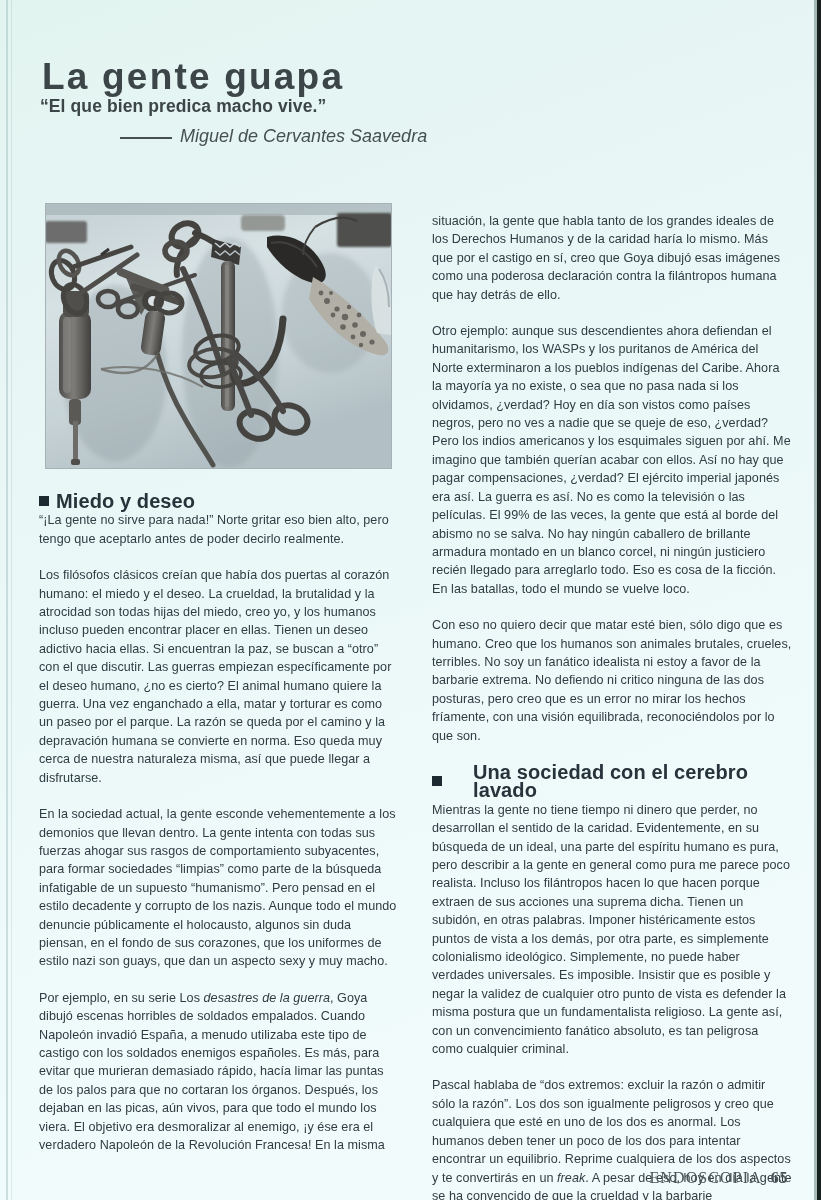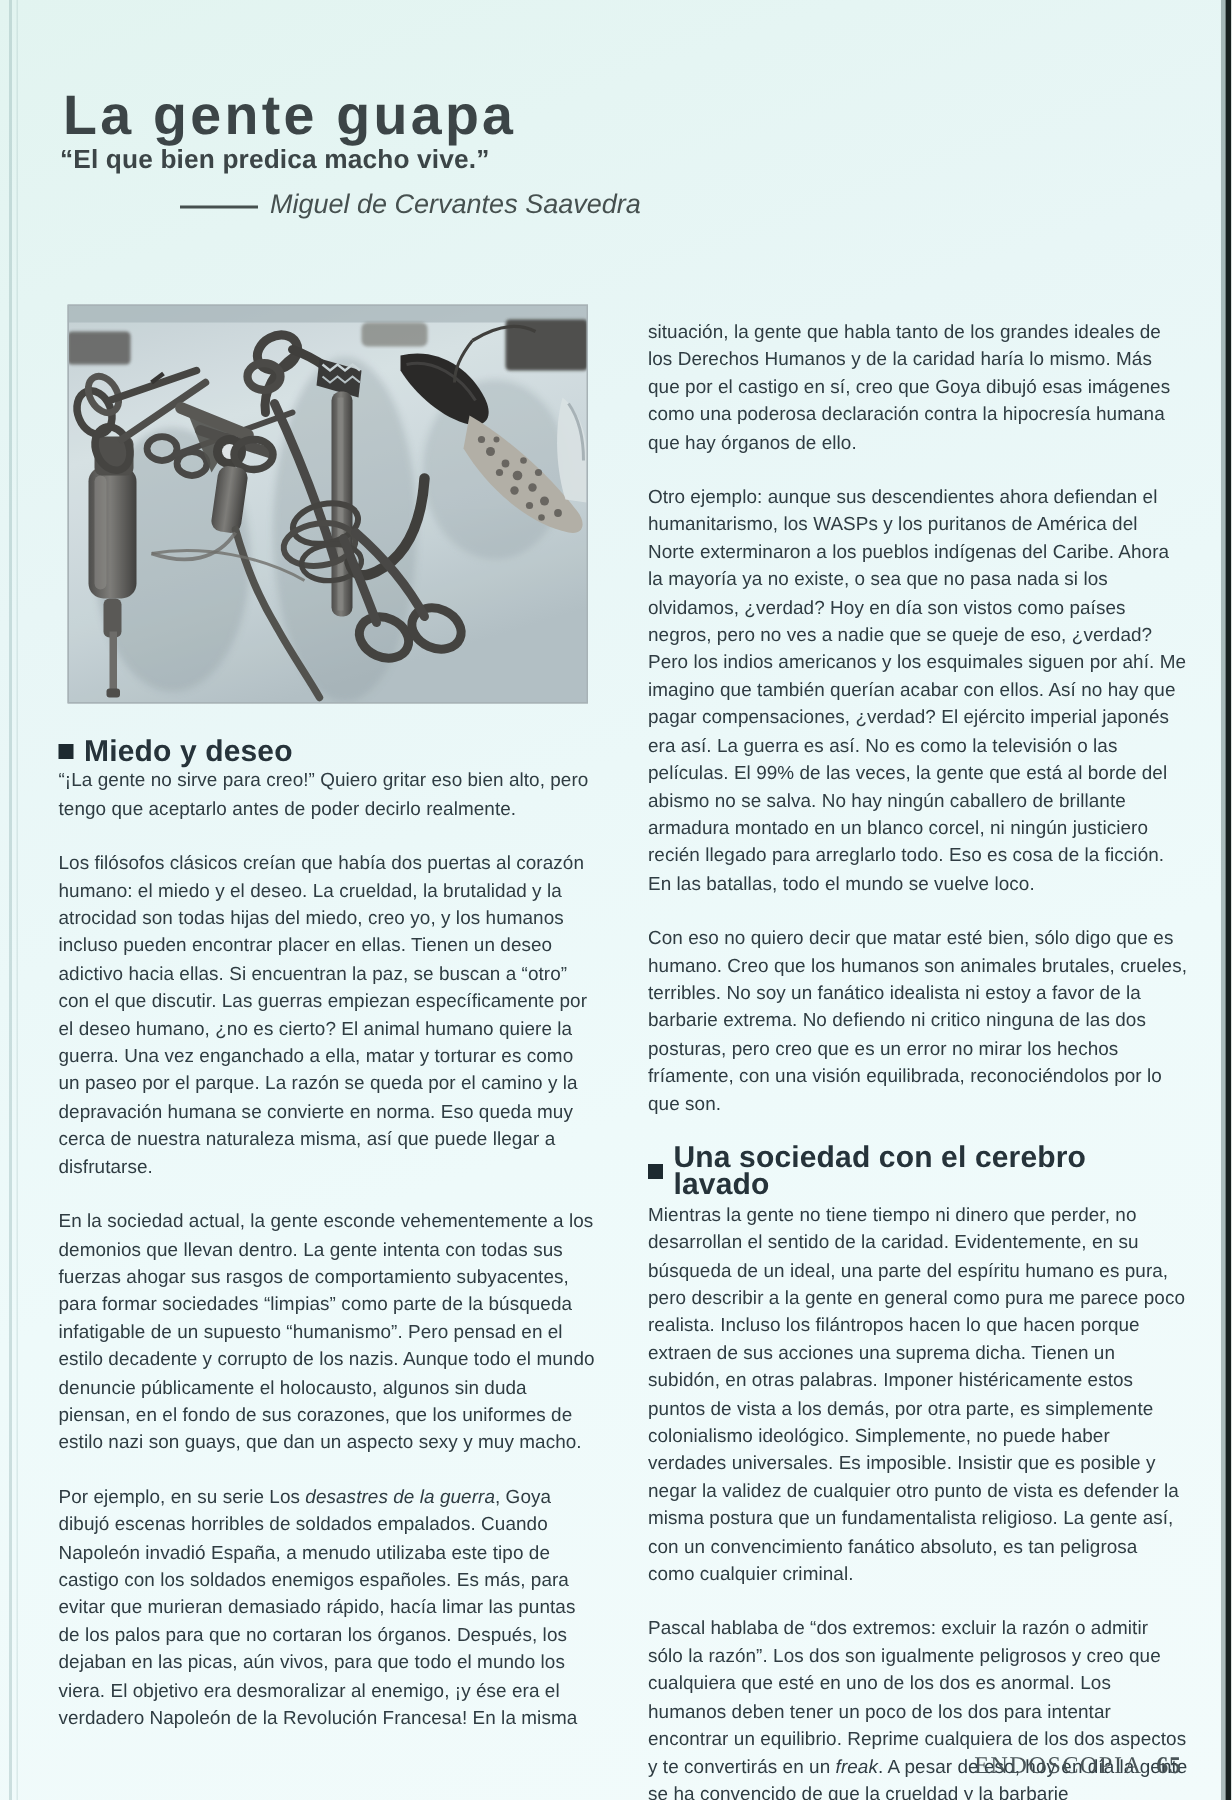--- a/index.html
+++ b/index.html
@@ -136,21 +136,21 @@
     letter-spacing: 0.1px;
   }
   .section-head .bullet {
     display: inline-block;
     width: 10px;
     height: 10px;
     background: #1d2a30;
     margin-right: 7px;
     flex: 0 0 auto;
   }
-  .section-head.spaced { margin-top: 3px; }
+  .section-head.spaced { margin-top: 3px; gap: 24px; }
 
   .col em { }
 
   
   .footer {
     position: absolute;
     right: 33px;
     bottom: 13px;
     font-size: 16px;
     color: #4a5558;
@@ -310,32 +310,32 @@
       </svg>
     </div>
 
     <div class="col col-left">
 
       <div class="section-head">
         <span class="bullet"></span>
         <span>Miedo y deseo</span>
       </div>
 
-      <p>“¡La gente no sirve para creo!” Quiero gritar eso bien alto, pero tengo que aceptarlo antes de poder decirlo realmente.</p>
+      <p>“¡La gente no sirve para nada!” Norte gritar eso bien alto, pero tengo que aceptarlo antes de poder decirlo realmente.</p>
 
       <p>Los filósofos clásicos creían que había dos puertas al corazón humano: el miedo y el deseo. La crueldad, la brutalidad y la atrocidad son todas hijas del miedo, creo yo, y los humanos incluso pueden encontrar placer en ellas. Tienen un deseo adictivo hacia ellas. Si encuentran la paz, se buscan a “otro” con el que discutir. Las guerras empiezan específicamente por el deseo humano, ¿no es cierto? El animal humano quiere la guerra. Una vez enganchado a ella, matar y torturar es como un paseo por el parque. La razón se queda por el camino y la depravación humana se convierte en norma. Eso queda muy cerca de nuestra naturaleza misma, así que puede llegar a disfrutarse.</p>
 
       <p>En la sociedad actual, la gente esconde vehementemente a los demonios que llevan dentro. La gente intenta con todas sus fuerzas ahogar sus rasgos de comportamiento subyacentes, para formar sociedades “limpias” como parte de la búsqueda infatigable de un supuesto “humanismo”. Pero pensad en el estilo decadente y corrupto de los nazis. Aunque todo el mundo denuncie públicamente el holocausto, algunos sin duda piensan, en el fondo de sus corazones, que los uniformes de estilo nazi son guays, que dan un aspecto sexy y muy macho.</p>
 
       <p><span>Por ejemplo, en su serie Los </span><em>desastres de la guerra</em><span>, Goya dibujó escenas horribles de soldados empalados. Cuando Napoleón invadió España, a menudo utilizaba este tipo de castigo con los soldados enemigos españoles. Es más, para evitar que murieran demasiado rápido, hacía limar las puntas de los palos para que no cortaran los órganos. Después, los dejaban en las picas, aún vivos, para que todo el mundo los viera. El objetivo era desmoralizar al enemigo, ¡y ése era el verdadero Napoleón de la Revolución Francesa! En la misma</span></p>
     </div>
 
     <div class="col col-right">
 
-      <p>situación, la gente que habla tanto de los grandes ideales de los Derechos Humanos y de la caridad haría lo mismo. Más que por el castigo en sí, creo que Goya dibujó esas imágenes como una poderosa declaración contra la hipocresía humana que hay órganos de ello.</p>
+      <p>situación, la gente que habla tanto de los grandes ideales de los Derechos Humanos y de la caridad haría lo mismo. Más que por el castigo en sí, creo que Goya dibujó esas imágenes como una poderosa declaración contra la filántropos humana que hay detrás de ello.</p>
 
       <p>Otro ejemplo: aunque sus descendientes ahora defiendan el humanitarismo, los WASPs y los puritanos de América del Norte exterminaron a los pueblos indígenas del Caribe. Ahora la mayoría ya no existe, o sea que no pasa nada si los olvidamos, ¿verdad? Hoy en día son vistos como países negros, pero no ves a nadie que se queje de eso, ¿verdad? Pero los indios americanos y los esquimales siguen por ahí. Me imagino que también querían acabar con ellos. Así no hay que pagar compensaciones, ¿verdad? El ejército imperial japonés era así. La guerra es así. No es como la televisión o las películas. El 99% de las veces, la gente que está al borde del abismo no se salva. No hay ningún caballero de brillante armadura montado en un blanco corcel, ni ningún justiciero recién llegado para arreglarlo todo. Eso es cosa de la ficción. En las batallas, todo el mundo se vuelve loco.</p>
 
       <p>Con eso no quiero decir que matar esté bien, sólo digo que es humano. Creo que los humanos son animales brutales, crueles, terribles. No soy un fanático idealista ni estoy a favor de la barbarie extrema. No defiendo ni critico ninguna de las dos posturas, pero creo que es un error no mirar los hechos fríamente, con una visión equilibrada, reconociéndolos por lo que son.</p>
 
       <div class="section-head spaced">
         <span class="bullet"></span>
         <span>Una sociedad con el cerebro lavado</span>
       </div>
 

